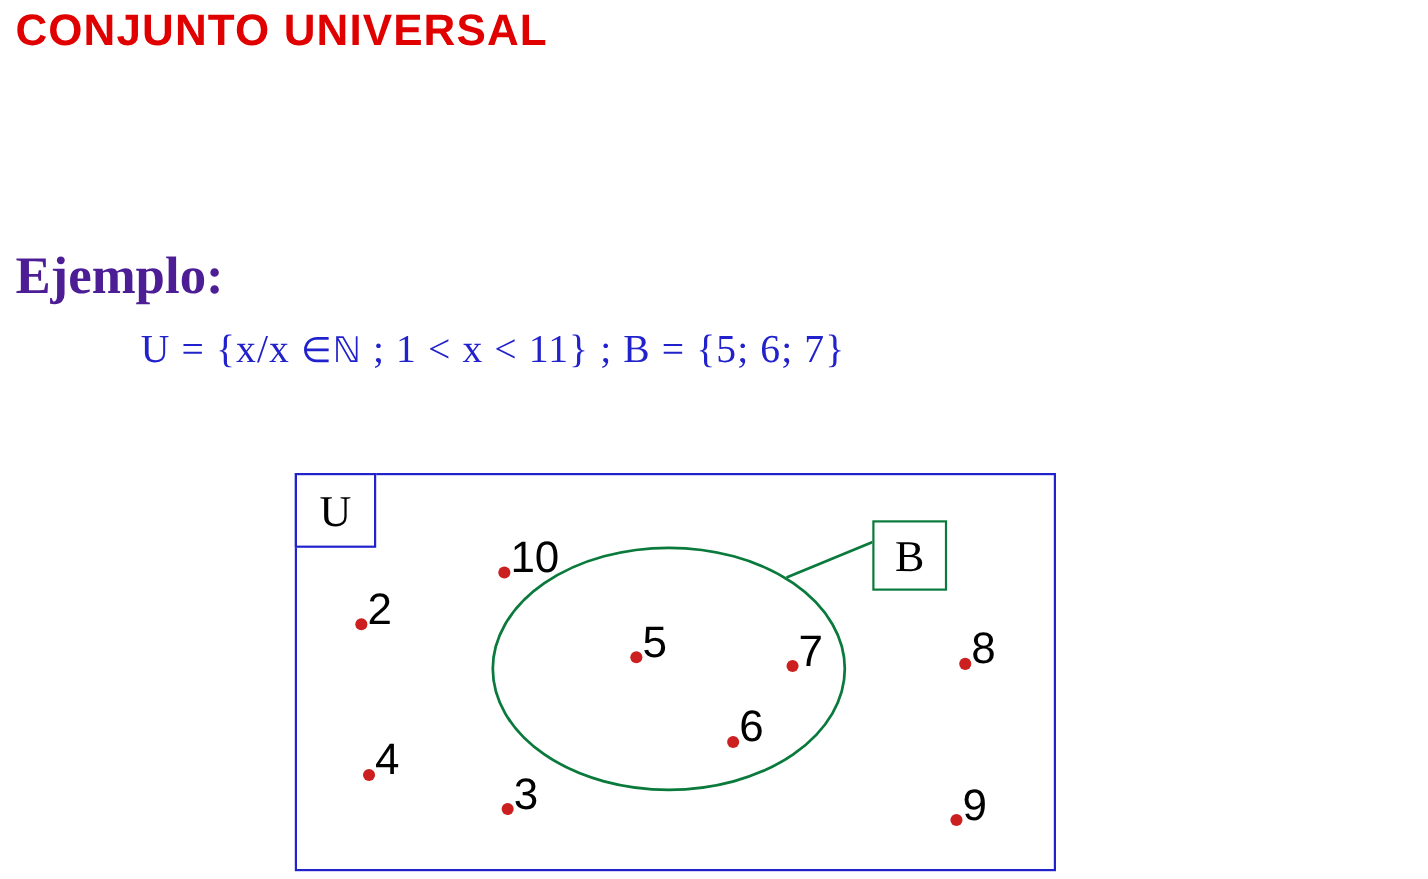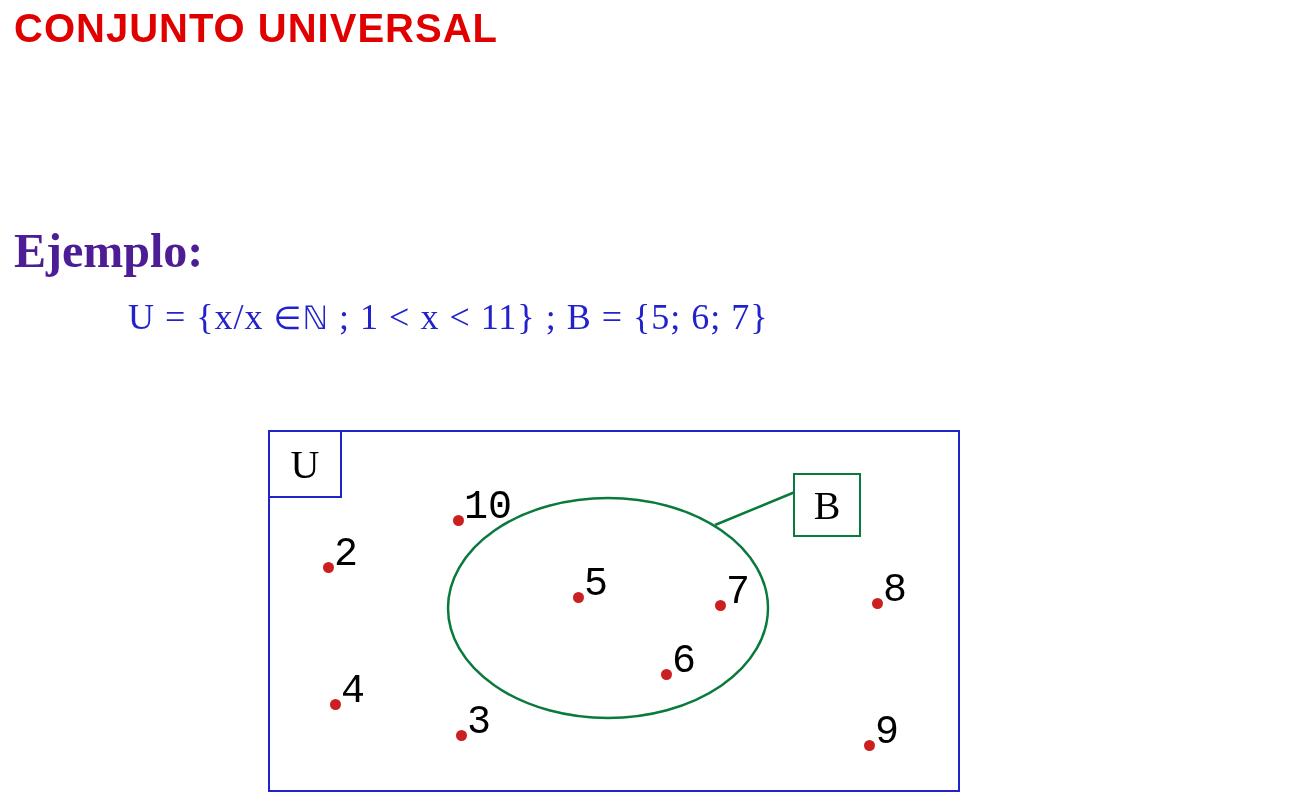--- a/index.html
+++ b/index.html
@@ -133,21 +133,21 @@
     background: #cc2020;
     left: 0;
     top: 0;
   }
   .elem .num {
     position: absolute;
     left: 11px;
     top: -30px;
     font-size: 40px;
     color: #000000;
-    font-family: Liberation Mono, monospace;
+    font-family: Liberation Sans, sans-serif;
   }
 </style>
 </head>
 <body>
 
 <div class="page">
 
   <div id="title">CONJUNTO  UNIVERSAL</div>
 
 

